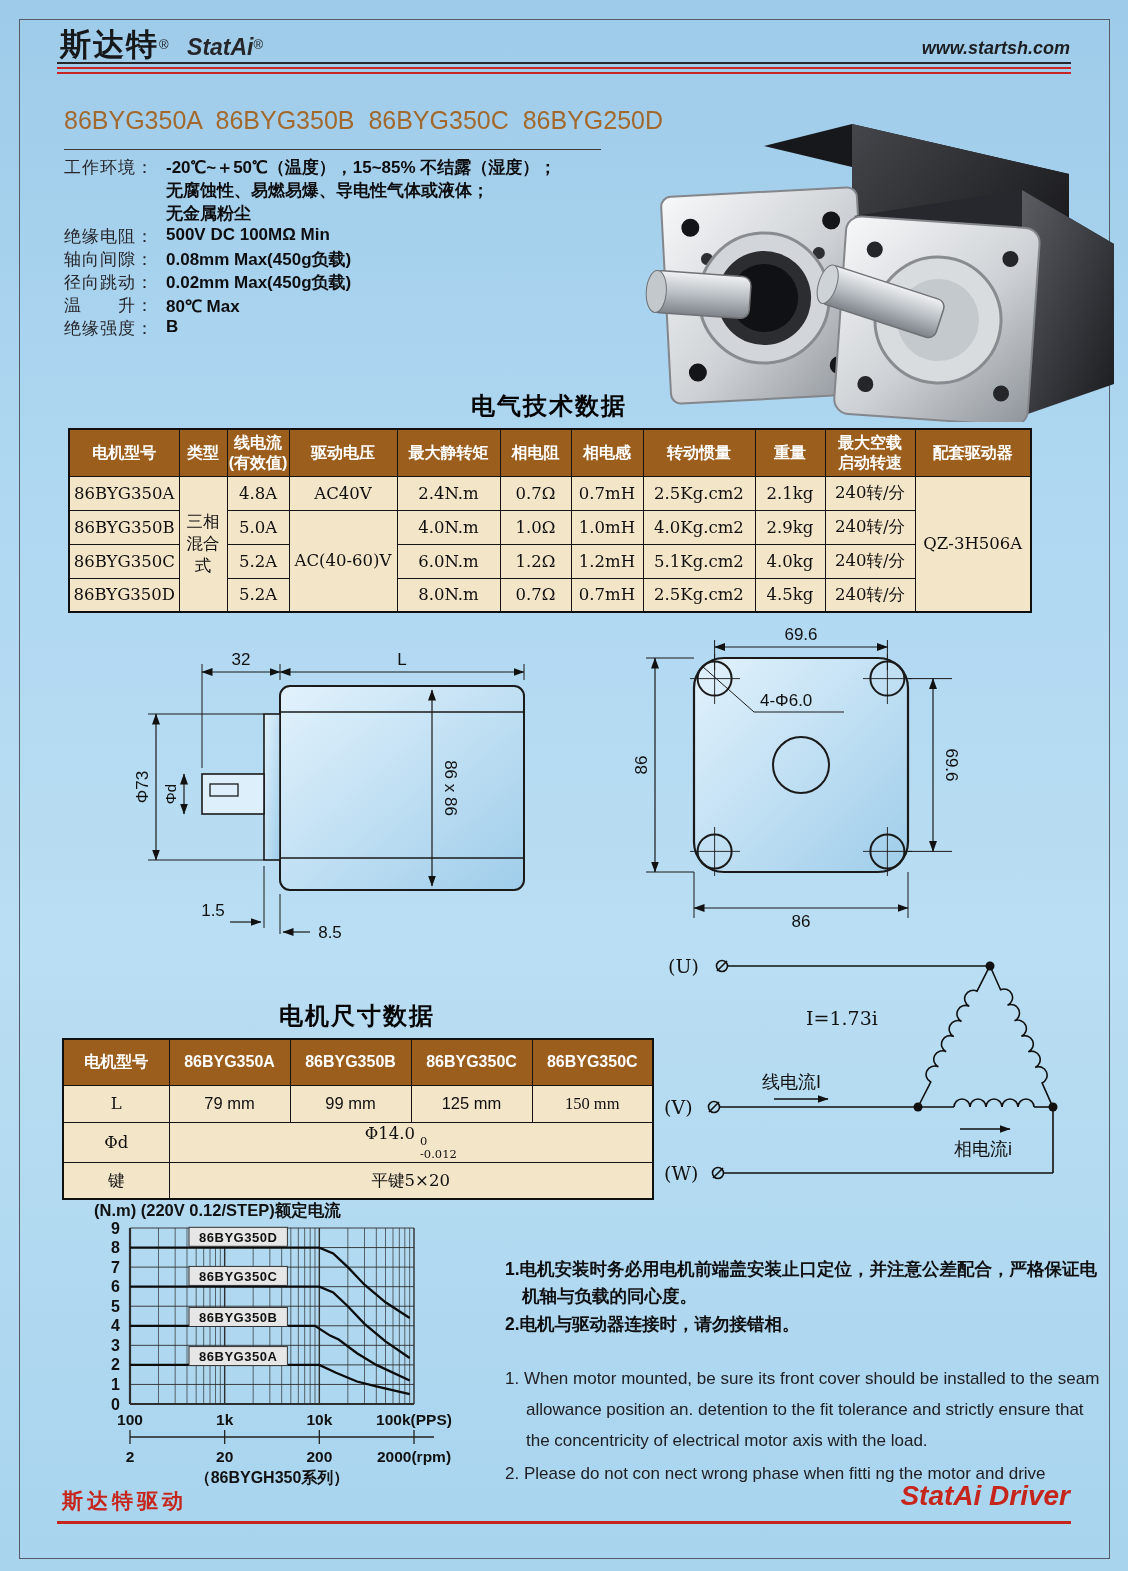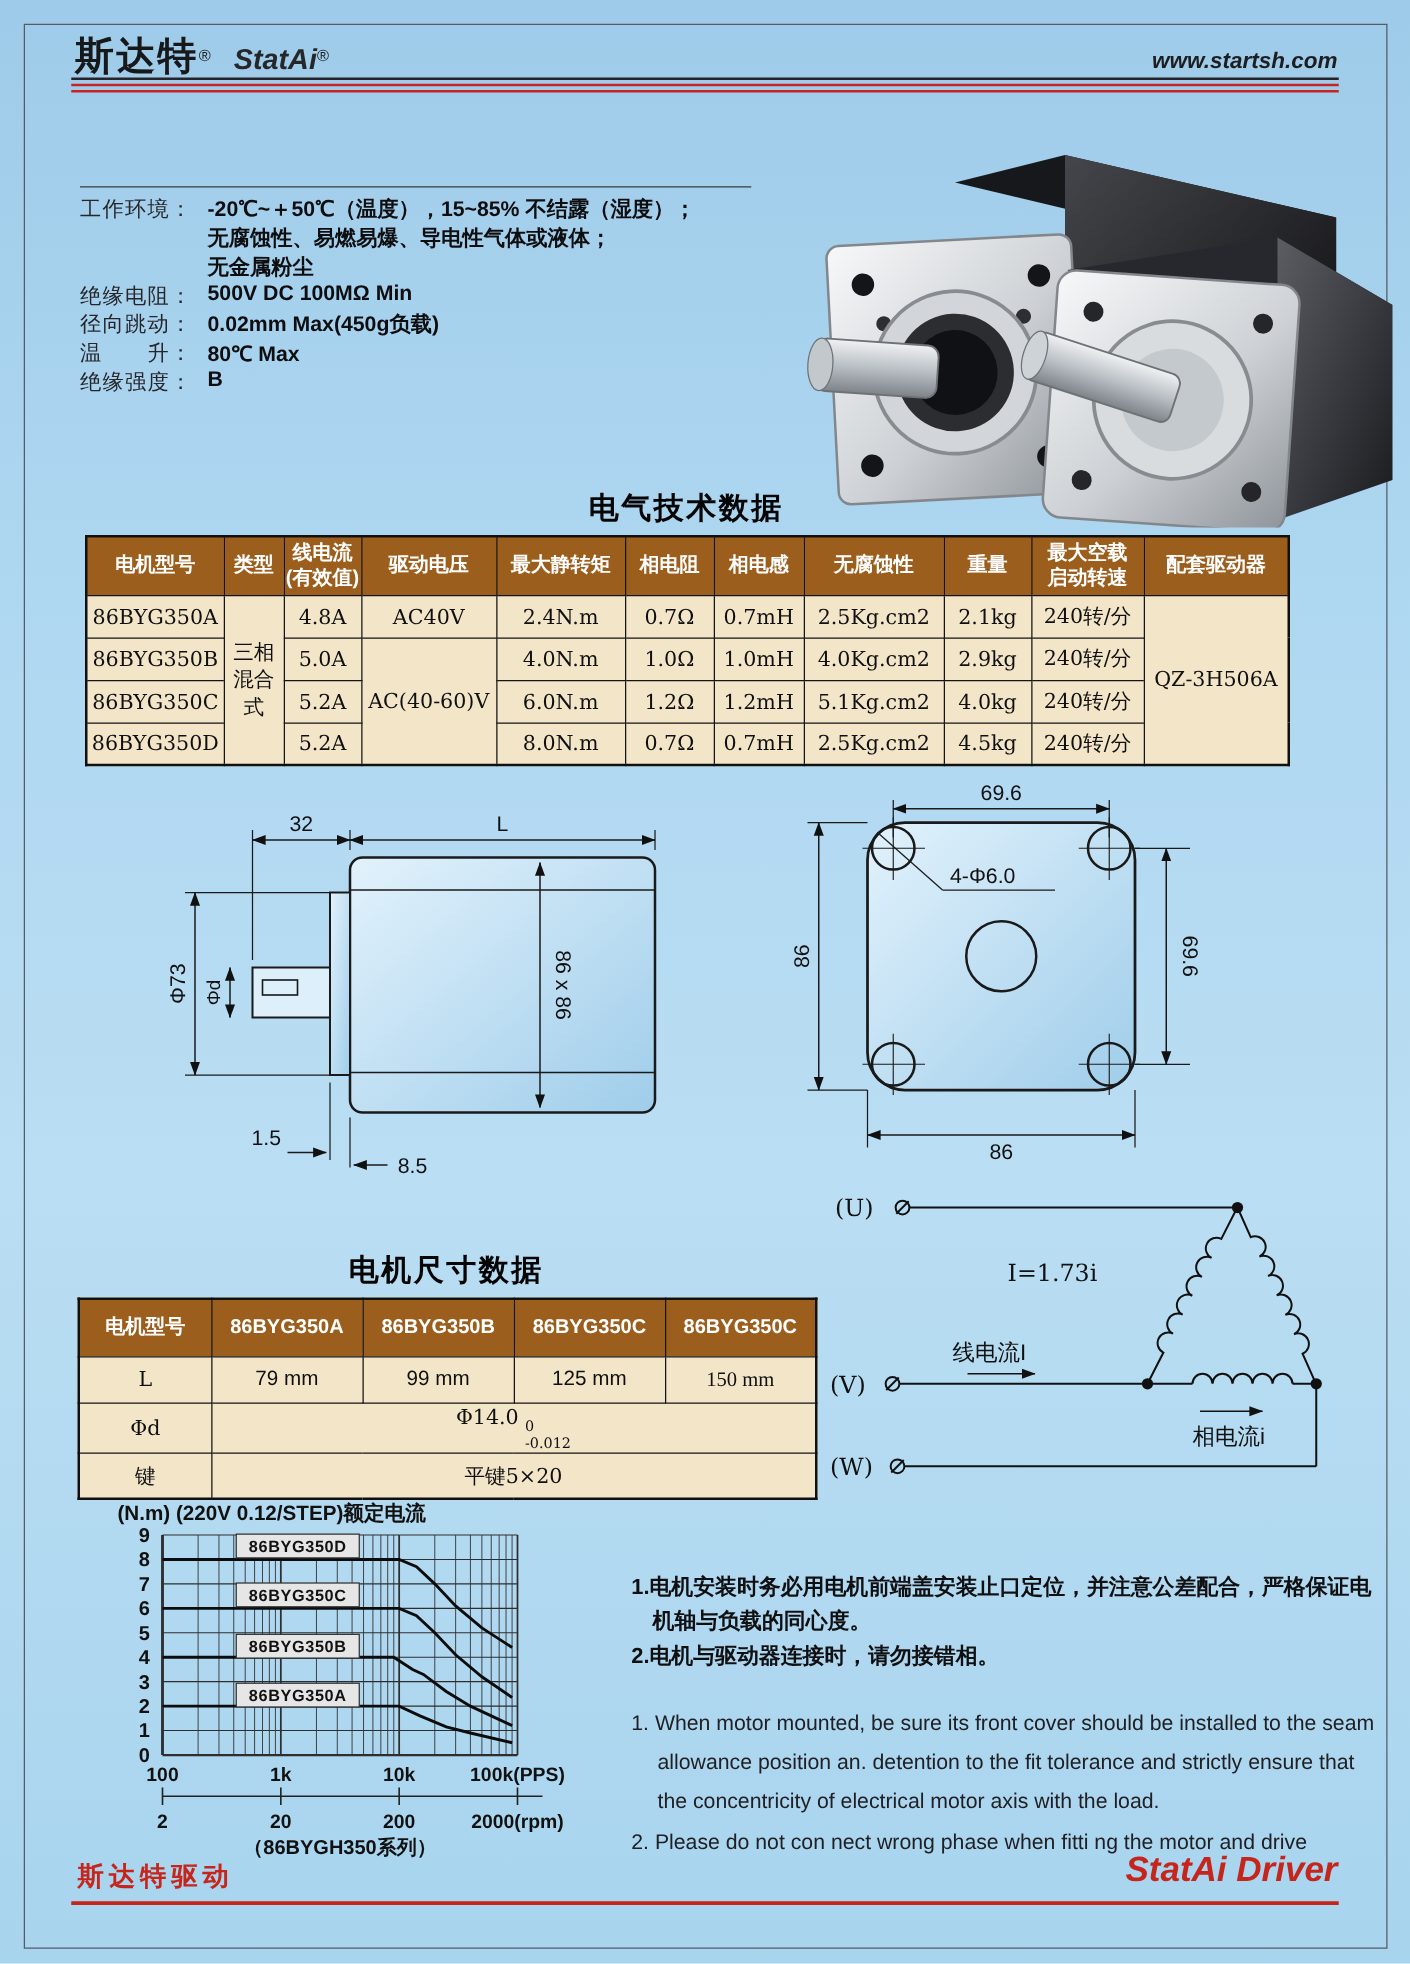--- a/index.html
+++ b/index.html
@@ -105,38 +105,43 @@
 
   <div class="abs brand">
     <span class="brand-cn">斯达特</span><span class="reg">®</span>
     <span class="brand-en">StatAi</span><span class="reg">®</span>
   </div>
   <div class="abs website">www.startsh.com</div>
   <div class="abs rule-black"></div>
   <div class="abs rule-red1"></div>
   <div class="abs rule-red2"></div>
 
+  <div class="abs models-title">86BYG350A  86BYG350B  86BYG350C  86BYG250D</div>
   <div class="abs models-rule"></div>
 
   <div class="abs specs">
     <div class="spec-row">
         <span class="spec-label">工作环境：</span>
         <span class="spec-value">-20℃~＋50℃（温度），15~85% 不结露（湿度）；</span>
       </div>
     <div class="spec-row">
         <span class="spec-label"></span>
         <span class="spec-value">无腐蚀性、易燃易爆、导电性气体或液体；</span>
       </div>
     <div class="spec-row">
         <span class="spec-label"></span>
         <span class="spec-value">无金属粉尘</span>
       </div>
     <div class="spec-row">
         <span class="spec-label">绝缘电阻：</span>
         <span class="spec-value">500V DC 100MΩ Min</span>
+      </div>
+    <div class="spec-row">
+        <span class="spec-label">轴向间隙：</span>
+        <span class="spec-value">0.08mm Max(450g负载)</span>
       </div>
     <div class="spec-row">
         <span class="spec-label">径向跳动：</span>
         <span class="spec-value">0.02mm Max(450g负载)</span>
       </div>
     <div class="spec-row">
         <span class="spec-label">温　　升：</span>
         <span class="spec-value">80℃ Max</span>
       </div>
     <div class="spec-row">
@@ -204,21 +209,21 @@
     <thead>
       <tr>
         <th>电机型号</th>
         <th>类型</th>
         <th class="pl th-sm">线电流
 (有效值)</th>
         <th>驱动电压</th>
         <th>最大静转矩</th>
         <th>相电阻</th>
         <th>相电感</th>
-        <th>无腐蚀性</th>
+        <th>转动惯量</th>
         <th>重量</th>
         <th class="pl">最大空载
 启动转速</th>
         <th>配套驱动器</th>
       </tr>
     </thead>
     <tbody>
       <tr>
         <td>86BYG350A</td>
         <td rowspan="4" class="pl">三相

